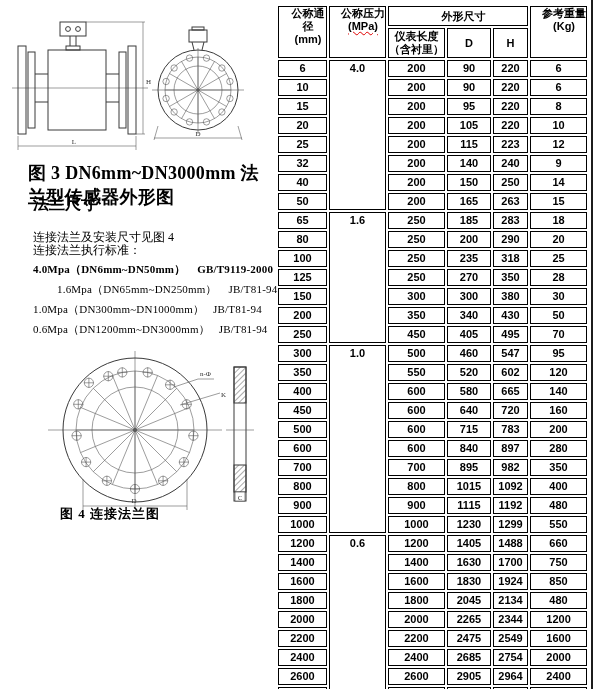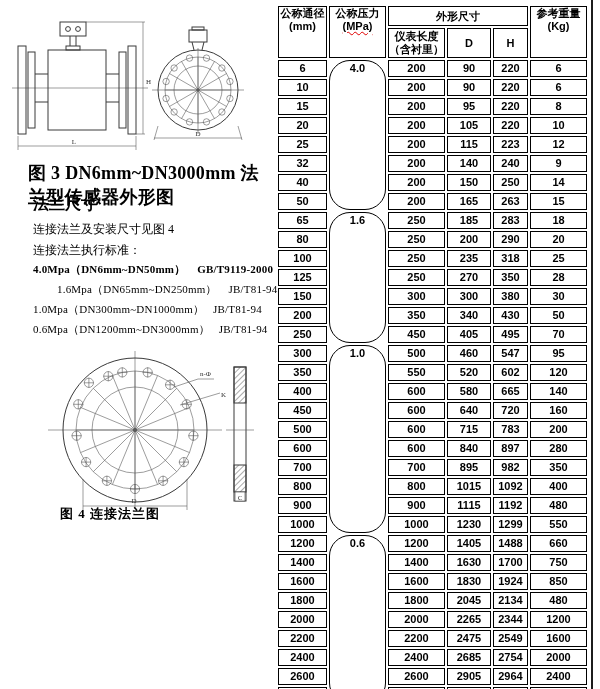--- a/index.html
+++ b/index.html
@@ -13,25 +13,25 @@
   table.dims{
     position:absolute;left:276px;top:4px;width:313px;
     border-collapse:separate;border-spacing:2px;table-layout:fixed;
   }
   table.dims th, table.dims td{
     border:1px solid #000;box-sizing:border-box;
     text-align:center;font-weight:bold;padding:0;
     font-family:"Liberation Sans",sans-serif;
   }
   table.dims th{font-size:11px;line-height:13px;}
-  table.dims thead tr.h1 th{height:20px;}
+  table.dims thead tr.h1 th{height:20px;padding-left:11px;}
   table.dims thead tr.h2 th{height:30px;}
   th.th-v{vertical-align:top;padding-top:2px;}
   td{font-size:11px;height:15.4px;line-height:15px;}
-  td.c-press{vertical-align:top;padding-top:1px;border-radius:21px;}
+  td.c-press{vertical-align:top;padding-top:1px;}
   .squiggle{
     text-decoration-line:underline;text-decoration-style:wavy;
     text-decoration-color:#e00000;text-decoration-thickness:1px;
   }
 
   
   .fig{position:absolute;}
   .fig svg{display:block;}
   .cap3{position:absolute;left:28px;top:161px;width:240px;
     font-family:"Liberation Serif",serif;font-size:18px;font-weight:bold;letter-spacing:.3px;}
@@ -133,21 +133,21 @@
     <line class="thin" x1="150" y1="118" x2="146" y2="132"></line>
     <line class="thin" x1="230" y1="118" x2="234" y2="132"></line>
     <line class="thin" x1="146" y1="130" x2="234" y2="130"></line>
     <text class="dwtext" x="190" y="128" text-anchor="middle">D</text>
   </svg>
 </div>
 
 <div class="cap3">图 3    DN6mm~DN3000mm 法兰型传感器外形图</div>
 
 <div class="h-flange">法兰尺寸</div>
-<div class="txtline" style="top:221px;">连接法兰及安装尺寸见图 4</div>
+<div class="txtline" style="top:229px;">连接法兰及安装尺寸见图 4</div>
 <div class="txtline" style="top:242px;">连接法兰执行标准：</div>
 <div class="std" style="top:262px;font-weight:bold;">4.0Mpa（DN6mm~DN50mm）    GB/T9119-2000</div>
 <div class="std" style="top:282px;margin-left:24px;">1.6Mpa（DN65mm~DN250mm）    JB/T81-94</div>
 <div class="std" style="top:302px;">1.0Mpa（DN300mm~DN1000mm）   JB/T81-94</div>
 <div class="std" style="top:322px;">0.6Mpa（DN1200mm~DN3000mm）   JB/T81-94</div>
 
 <div class="fig" style="left:30px;top:345px;">
   <svg width="230" height="172" viewBox="0 0 230 172">
     <defs>
       <pattern id="hatch" width="4" height="4" patternUnits="userSpaceOnUse" patternTransform="rotate(45)">

